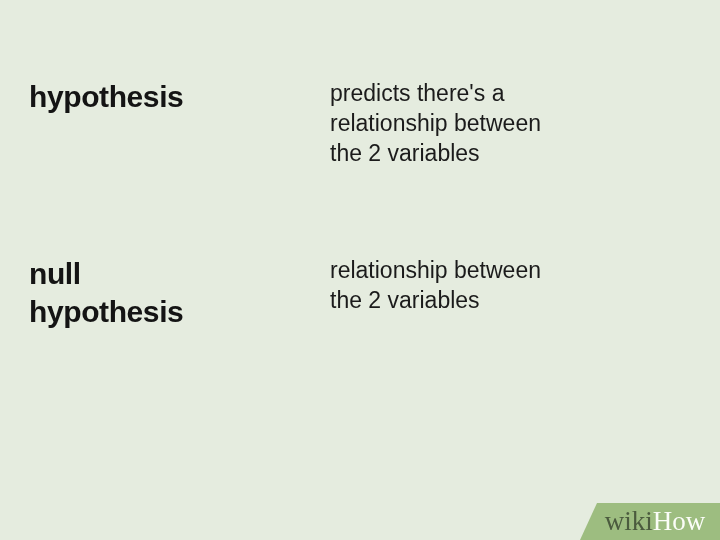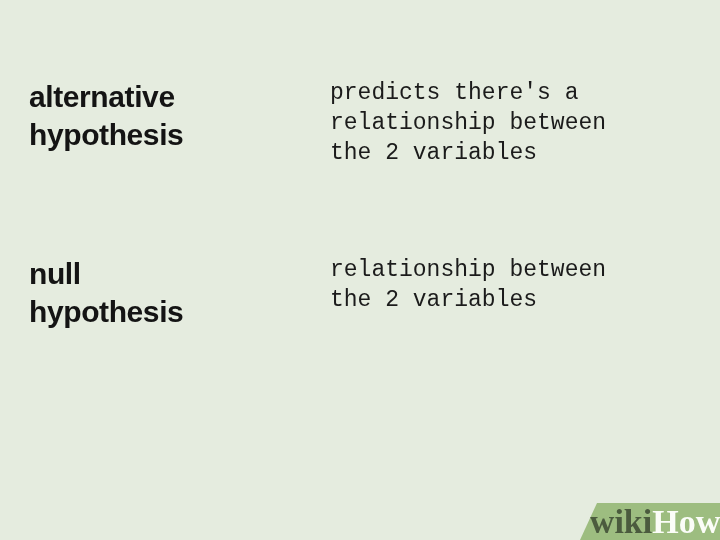--- a/index.html
+++ b/index.html
@@ -51,21 +51,21 @@
     font-size: 30px;
     line-height: 38px;
     letter-spacing: -0.4px;
     color: #141414;
     margin: 0;
   }
   .term-line { display: block; white-space: nowrap; }
 
   
   .desc {
-    font-family: Liberation Mono, monospace;
+    font-family: Liberation Sans, sans-serif;
     font-weight: normal;
     font-size: 23px;
     line-height: 30px;
     color: #1b1b1b;
     margin: 0;
   }
   .desc-line { display: block; white-space: nowrap; }
   .desc-line .em {
     font-weight: bold;
   }
@@ -80,38 +80,37 @@
     background: #9dbd80;
     clip-path: polygon(17px 0, 140px 0, 140px 37px, 0 37px);
     display: flex;
     align-items: center;
     justify-content: center;
     padding-left: 10px;
     box-sizing: border-box;
   }
   .wm-text {
     font-family: "Liberation Serif", serif;
-    font-size: 34px;
+    font-size: 27px;
     line-height: 1;
-    font-weight: bold;
+    font-weight: normal;
     white-space: nowrap;
     letter-spacing: 0px;
   }
   .wm-wiki { color: #4b5b3e; }
   .wm-how  { color: #fbfdf8; }
 </style>
 </head>
 <body>
 
 <div class="infographic">
 
   <div class="row row-alternative">
     <div class="term-cell">
       <div class="term">
-        <span class="term-line">alternative</span>
         <span class="term-line">hypothesis</span>
       </div>
     </div>
     <div class="desc-cell">
       <div class="desc">
         <span class="desc-line"><span>predicts there's a</span></span>
         <span class="desc-line">relationship between</span>
         <span class="desc-line">the 2 variables</span>
       </div>
     </div>

